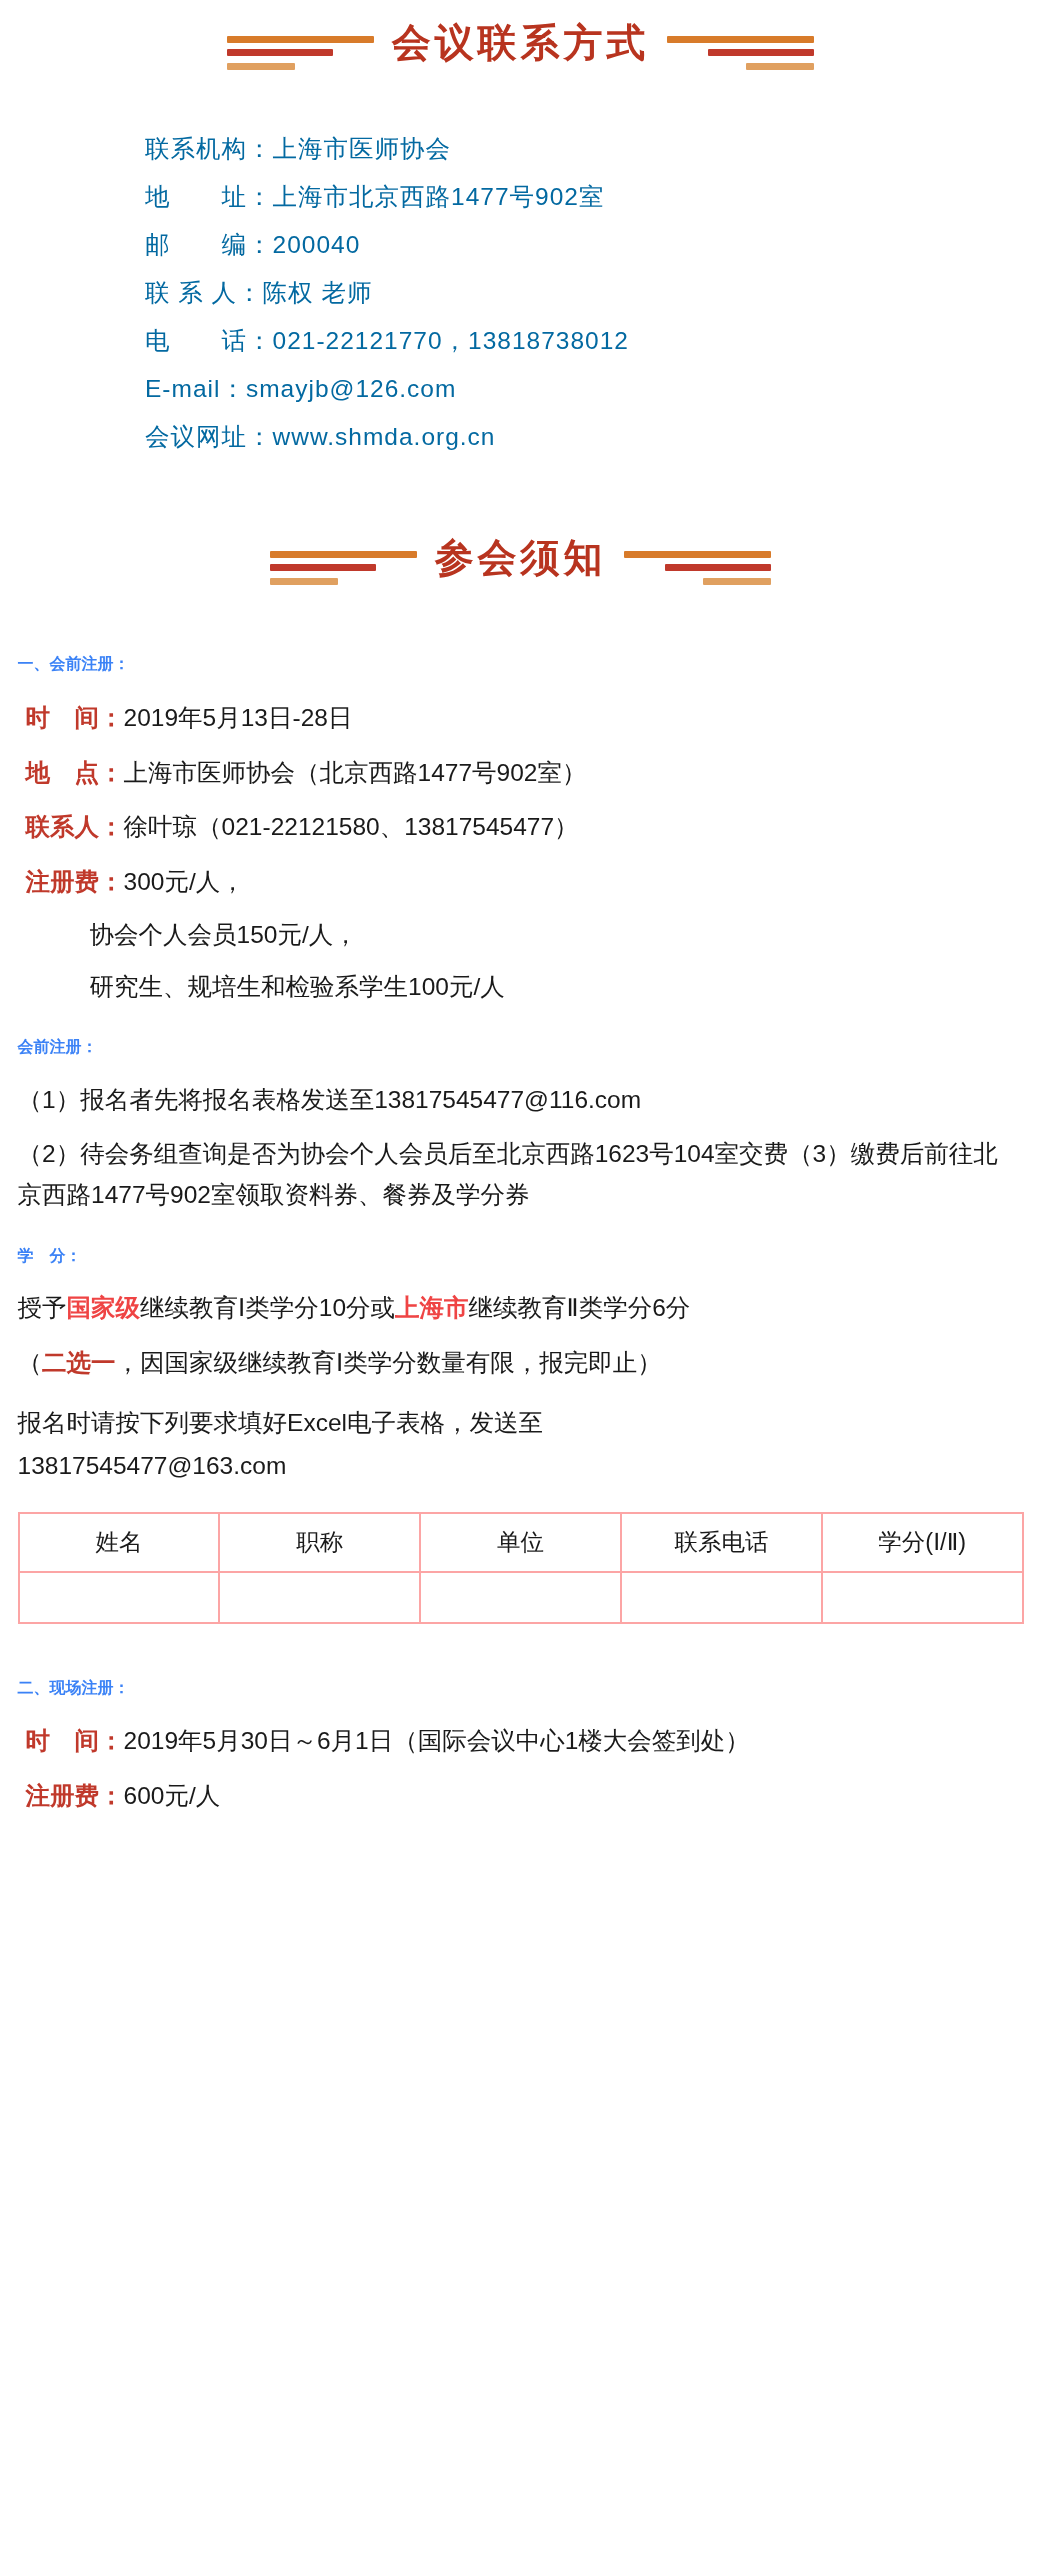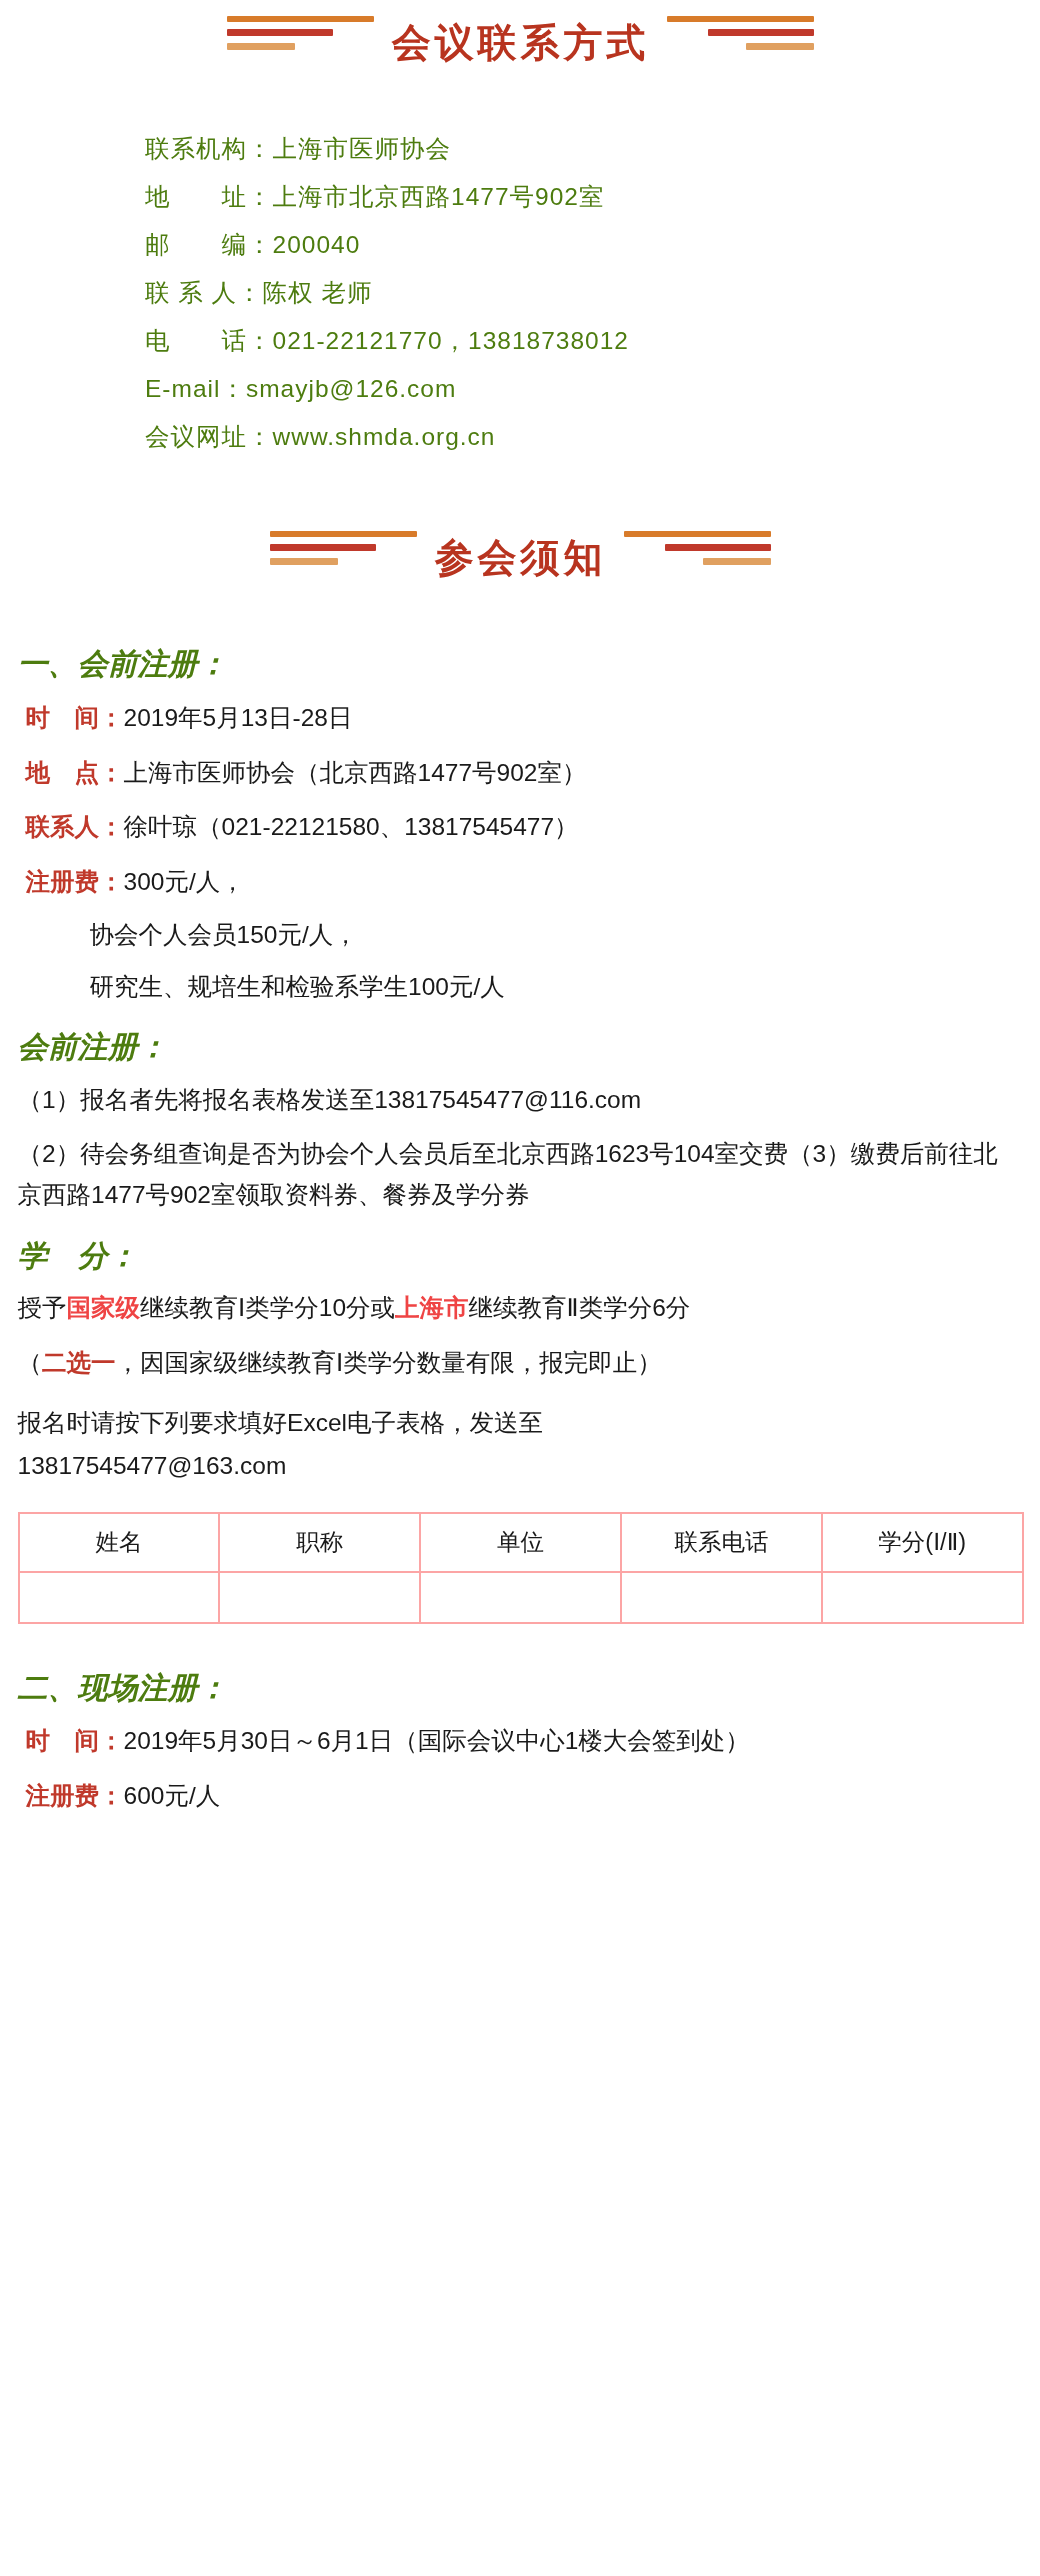--- a/index.html
+++ b/index.html
@@ -18,21 +18,21 @@
     width: 1041px;
     min-height: 2576px;
     position: relative;
     box-sizing: border-box;
     padding: 0 0 19.6px 0;
   }
 
   
   .section-head {
     display: flex;
-    align-items: flex-start;
+    align-items: flex-end;
     justify-content: center;
     gap: 17.6px;
     margin: 0;
   }
   .deco {
     display: flex;
     flex-direction: column;
     gap: 6.8px;
     width: 147px;
   }
@@ -58,21 +58,21 @@
   }
 
   
   .contact-block {
     margin: 55px 0 0 0;
     padding-left: 145px;
   }
   .contact-line {
     font-size: 24.5px;
     line-height: 48px;
-    color: #4d7c0f;
+    color: #0369a1;
     letter-spacing: 1px;
     white-space: nowrap;
   }
 
   
   .notice {
     padding: 0 21.5px 0 17.6px;
   }
   .hl-red {
     color: #c0392b;
@@ -106,26 +106,25 @@
     color: #1a1a1a;
     margin: 13.7px 0 0 72px;
   }
   .para {
     font-size: 24.5px;
     line-height: 41px;
     color: #1a1a1a;
     margin: 13.7px 0 0 0;
   }
   .heading-red {
-    font-size: 30px;
-    font-weight: bold;
-    color: #4d7c0f;
+    font-size: 16px;
+    font-weight: bold;
+    color: #3b82f6;
     margin: 21.5px 0 0 0;
     line-height: 37px;
-    font-style: italic;
   }
   .centered {
     text-align: left;
     font-size: 24.5px;
     line-height: 43px;
     color: #1a1a1a;
   }
 
   
   table.reg-table {

